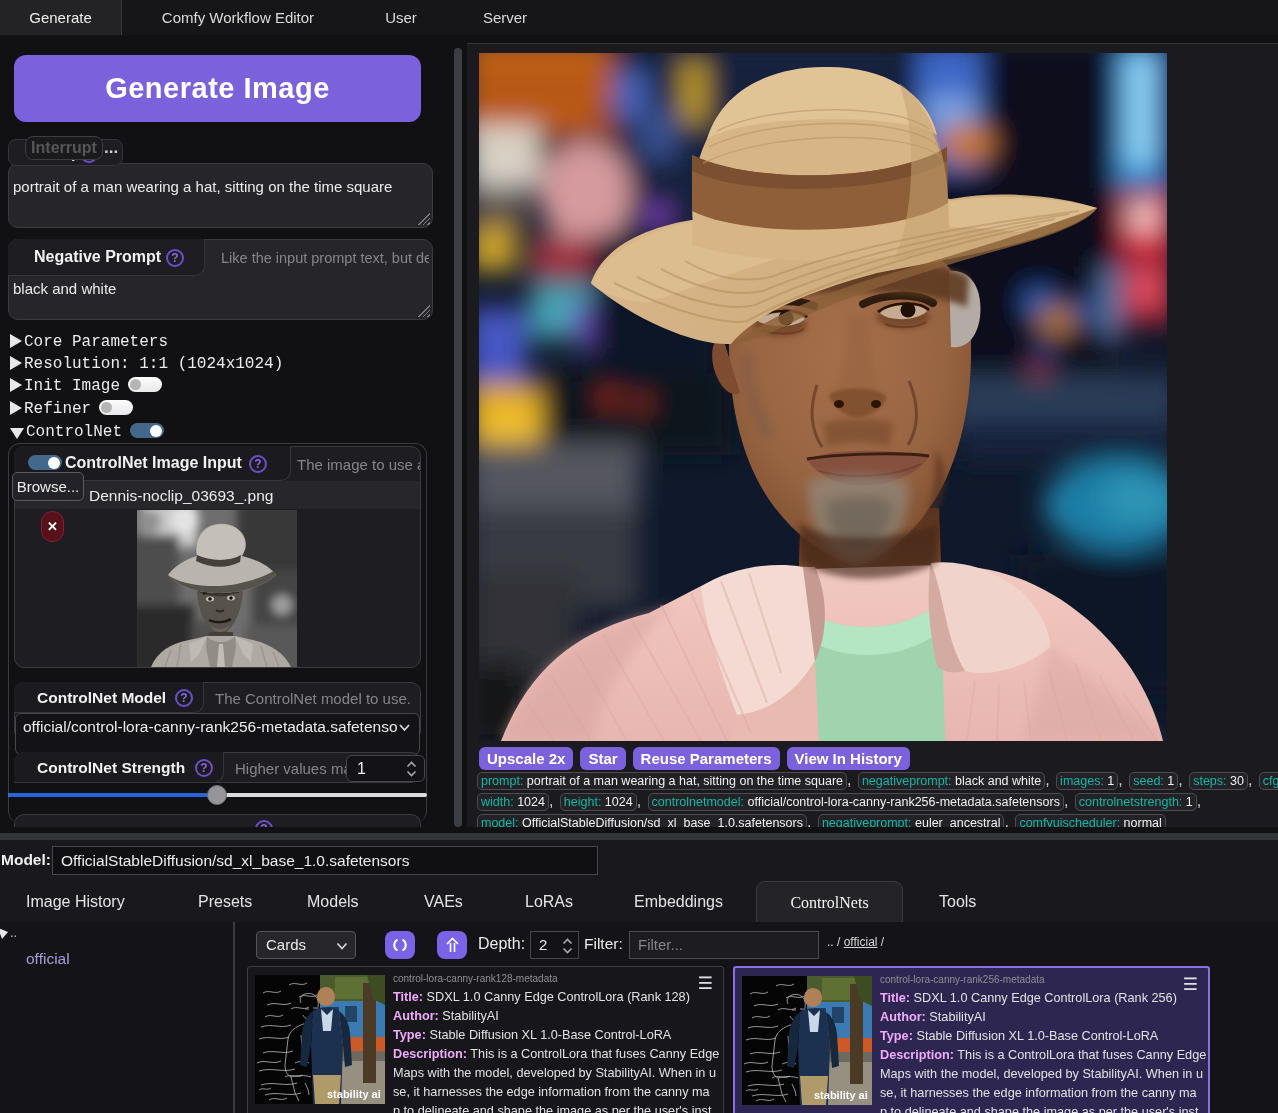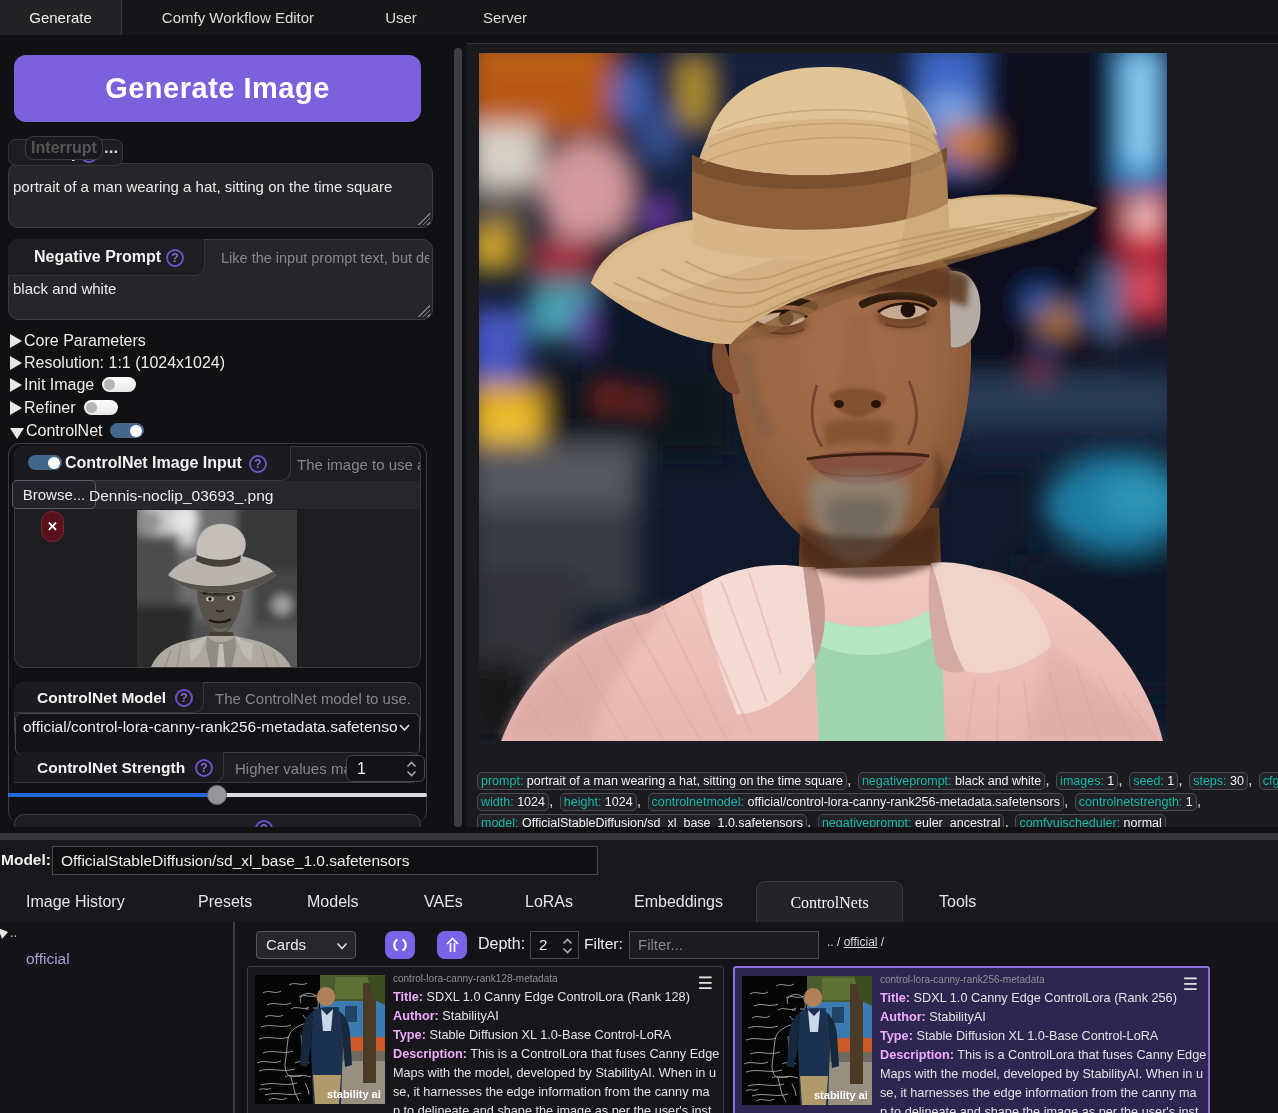--- a/index.html
+++ b/index.html
@@ -15,21 +15,21 @@
 #genbtn { position:absolute; left:14px; top:55px; width:407px; height:67px; background:#7c61dd; border-radius:12px; text-align:center; line-height:67px; font-size:29px; font-weight:bold; color:#fff; letter-spacing:0.5px; }
 .fieldset { position:absolute; background:#202024; border:1px solid #3a3a40; border-radius:10px; }
 .qbadge { display:inline-block; width:18px; height:18px; border:2px solid #6c50c8; border-radius:9px; color:#8a6ce0; font-size:12px; font-weight:bold; text-align:center; line-height:15px; vertical-align:middle; }
 #interrupt { position:absolute; left:25px; top:136px; width:78px; height:24px; background:#1a1a1d; border:1px solid #3c3c41; border-radius:8px; color:#565658; font-weight:bold; font-size:16px; text-align:center; line-height:22px; z-index:5; }
 #dots { position:absolute; left:104px; top:138px; font-size:17px; font-weight:bold; color:#cfcfd2; z-index:6; }
 .rsz { width:12px; height:12px; background:
   linear-gradient(135deg, transparent 0 50%, #7a7a80 50% 57%, transparent 57% 68%, #7a7a80 68% 75%, transparent 75% 86%, #7a7a80 86% 93%, transparent 93%); }
 .trow { position:absolute; left:10px; height:22px; }
 .trow .arr { display:inline-block; width:0; height:0; border-left:12px solid #e8e8e8; border-top:7px solid transparent; border-bottom:7px solid transparent; vertical-align:-2px; }
 .trow .arr.dn { border-left:7px solid transparent; border-right:7px solid transparent; border-top:11px solid #e8e8e8; border-bottom:none; vertical-align:-3px; }
-.trow .tl { font-size:16px; color:#ececec; margin-left:2px; }
+.trow .tl { font-size:16px; color:#ececec; margin-left:2px;font-family:Liberation Mono, monospace; }
 .tog { display:inline-block; position:relative; width:34px; height:15px; border-radius:8px; margin-left:8px; vertical-align:-2px; }
 .tog.off { background:linear-gradient(#fdfdfd,#e8e8ea); }
 .tog.off::after { content:""; position:absolute; left:2px; top:2px; width:11px; height:11px; border-radius:6px; background:#b5b5b5; }
 .tog.on { background:#44688c; }
 .tog.on::after { content:""; position:absolute; right:2px; top:1.5px; width:12px; height:12px; border-radius:6px; background:#fff; }
 .pbtn { display:inline-block; height:23px; background:#7c61dd; border-radius:6px; color:#fff; font-size:15px; font-weight:bold; line-height:23px; padding:0 8px; margin-right:7px; }
 .mrow { white-space:nowrap; height:21px; overflow:hidden; }
 .tok { display:inline-block; background:#222227; border:1px solid #4c4c52; border-radius:5px; font-size:12.5px; color:#f2f2f2; padding:0px 3px; line-height:16px; }
 .tok i { font-style:normal; color:#14b8a6; }
 .cm { color:#d0d0d4; font-weight:normal; margin-right:2px; }
@@ -84,21 +84,21 @@
 
 <div class="abs" style="left:8px;top:443px;width:419px;height:380px;border:1px solid #3a3a40;border-radius:12px;border-bottom:none;"></div>
 
 <div class="fieldset" style="left:14px;top:446px;width:407px;height:222px;background:#1d1d22;">
   <div style="position:absolute;left:-1px;top:-1px;width:277px;height:35px;background:#1b1b1f;border:1px solid #35353b;border-radius:10px 0 10px 0;border-top:none;border-left:none;"></div>
   <span class="tog on" style="position:absolute;left:5px;top:8px;"></span>
   <div style="position:absolute;left:50px;top:7px;font-size:16px;font-weight:bold;color:#f2f2f2;">ControlNet Image Input</div>
   <div class="qbadge" style="position:absolute;left:234px;top:8px;">?</div>
   <div style="position:absolute;left:282px;top:9px;font-size:15px;color:#85858b;white-space:nowrap;overflow:hidden;width:123px;">The image to use as</div>
   <div style="position:absolute;left:0px;top:34px;width:405px;height:28px;background:#26262b;"></div>
-  <div style="position:absolute;left:-3px;top:33px;width:84px;height:29px;background:#222228;border:1px solid #5a5a60;border-radius:5px;font-size:15px;color:#ececec;text-align:center;line-height:27px;">Browse...</div>
+  <div style="position:absolute;left:-3px;top:25px;width:72px;height:29px;background:#222228;border:1px solid #5a5a60;border-radius:5px;font-size:15px;color:#ececec;text-align:center;line-height:27px;">Browse...</div>
   <div style="position:absolute;left:74px;top:40px;font-size:15.5px;color:#ececec;">Dennis-noclip_03693_.png</div>
   <div style="position:absolute;left:26px;top:64px;width:23px;height:31px;background:#58111b;border:1px solid #7e2230;border-radius:11px;color:#fff;font-weight:bold;font-size:13px;text-align:center;line-height:29px;">✕</div>
   <div id="cnthumb" style="position:absolute;left:122px;top:63px;width:160px;height:157px;">
   <svg width="160" height="157" viewBox="0 0 160 157">
     <defs>
       <filter id="gb5" x="-30%" y="-30%" width="160%" height="160%">
             <feGaussianBlur stdDeviation="5"></feGaussianBlur>
           </filter>
       <filter id="gb1" x="-40%" y="-40%" width="180%" height="180%">
             <feGaussianBlur stdDeviation="1"></feGaussianBlur>
@@ -384,20 +384,23 @@
     <path d="M224 110 C290 78 428 76 462 104"></path>
   </g>
   <g stroke="#b08a58" stroke-width="2" opacity="0.5" fill="none">
     <path d="M135 230 C200 262 250 272 268 268 C330 234 430 200 560 172"></path>
     <path d="M158 224 C210 250 252 258 276 252 C340 222 440 192 576 166"></path>
     <path d="M182 216 C224 238 256 244 284 238 C350 210 450 184 590 161"></path>
     <path d="M206 208 C238 226 262 230 292 224 C360 198 462 176 600 158"></path>
   </g>
 </g>
 </svg></div>
+  <div id="imgbtns" style="position:absolute;left:12px;top:703px;">
+    <span class="pbtn">Upscale 2x</span><span class="pbtn">Star</span><span class="pbtn">Reuse Parameters</span><span class="pbtn">View In History</span>
+  </div>
   <div id="meta" style="position:absolute;left:10px;top:727px;width:810px;">
     <div class="mrow">
       <span class="tok"><i>prompt:</i> portrait of a man wearing a hat, sitting on the time square</span><b class="cm">,</b>
       <span class="tok"><i>negativeprompt:</i> black and white</span><b class="cm">,</b>
       <span class="tok"><i>images:</i> 1</span><b class="cm">,</b>
       <span class="tok"><i>seed:</i> 1</span><b class="cm">,</b>
       <span class="tok"><i>steps:</i> 30</span><b class="cm">,</b>
       <span class="tok"><i>cfgscale:</i> 9</span>
     </div>
     <div class="mrow">

